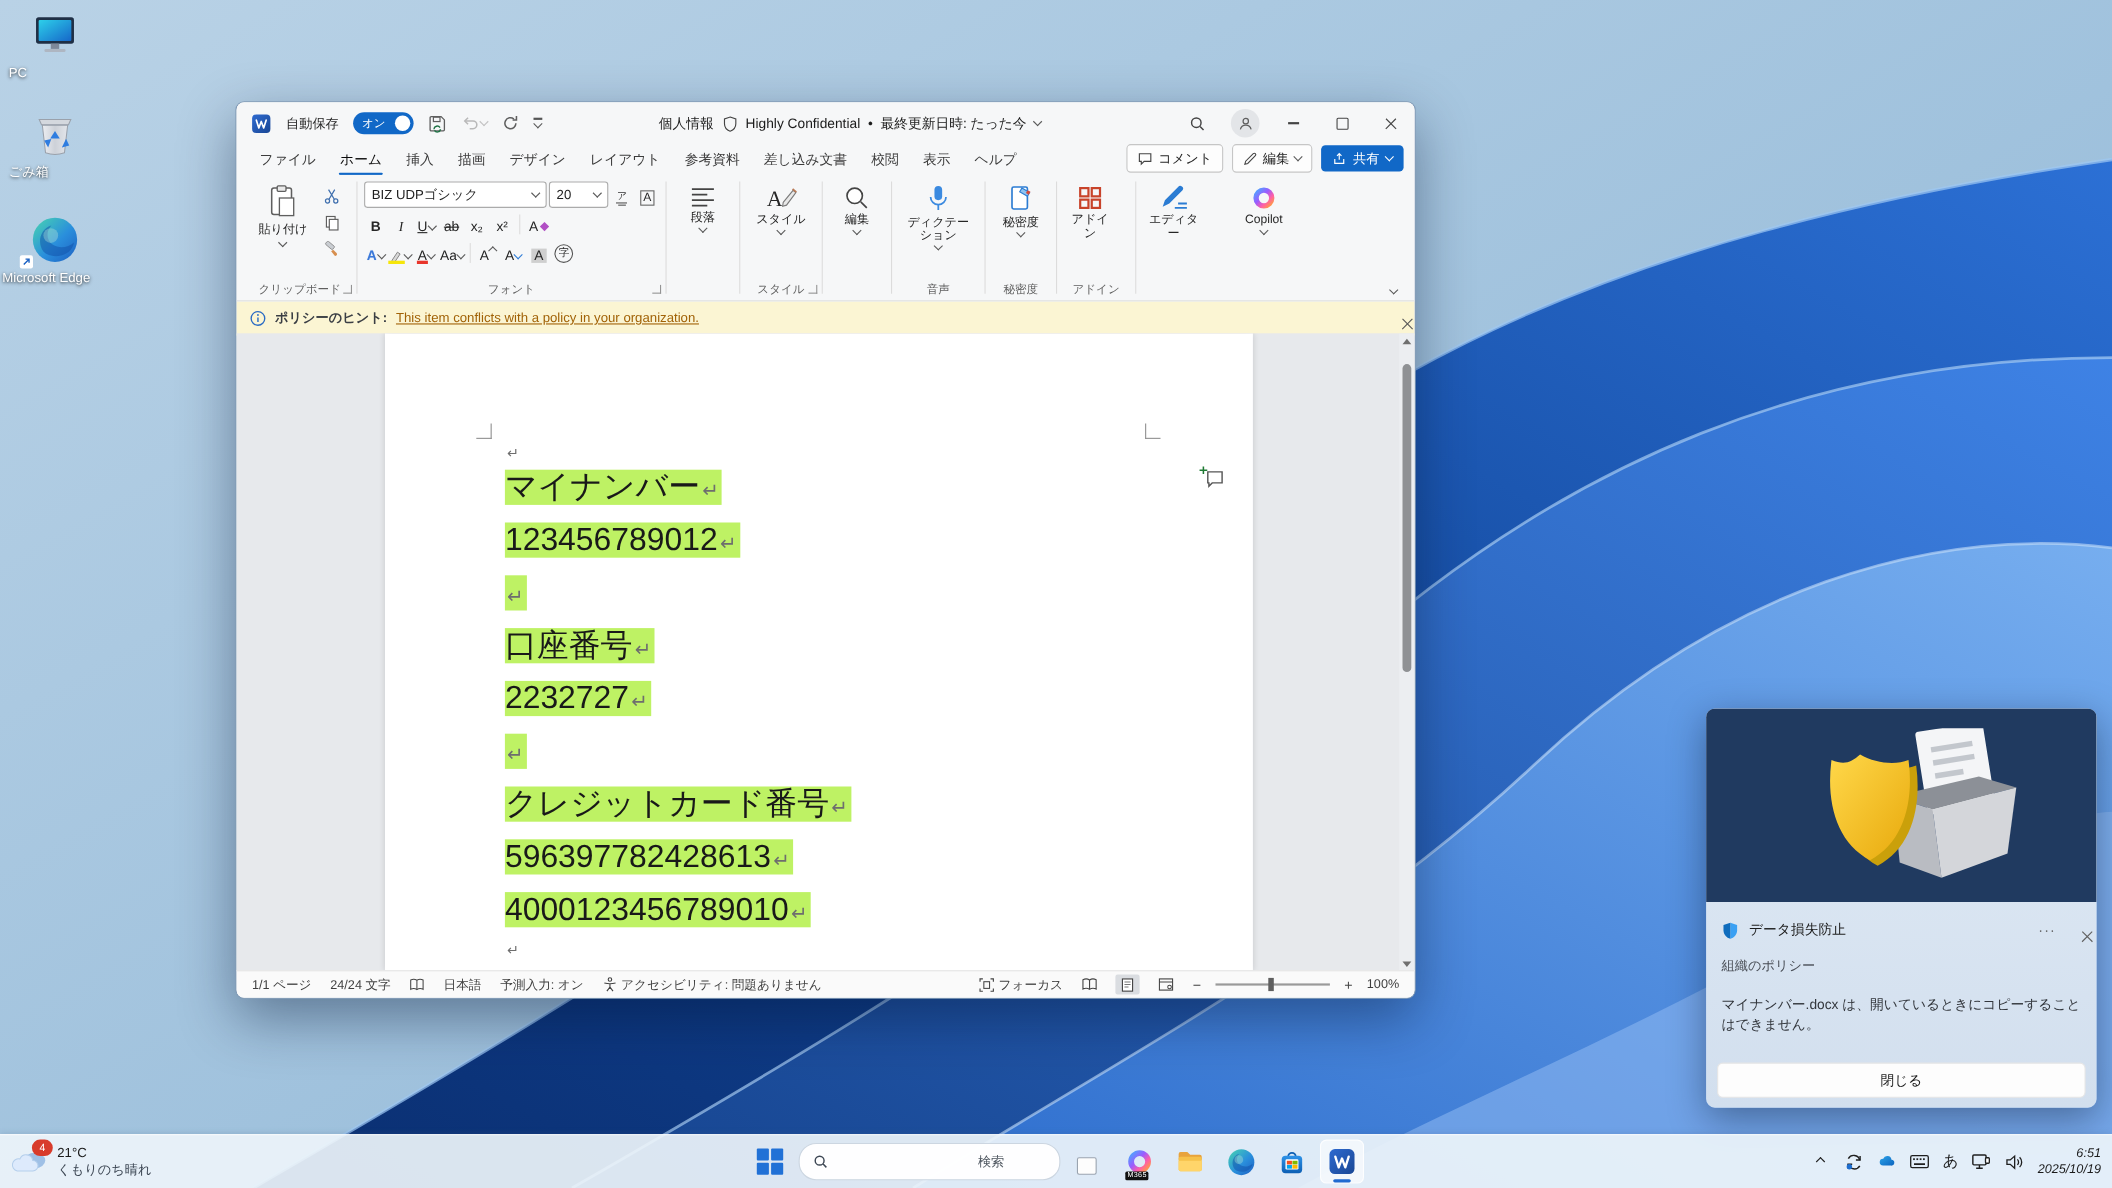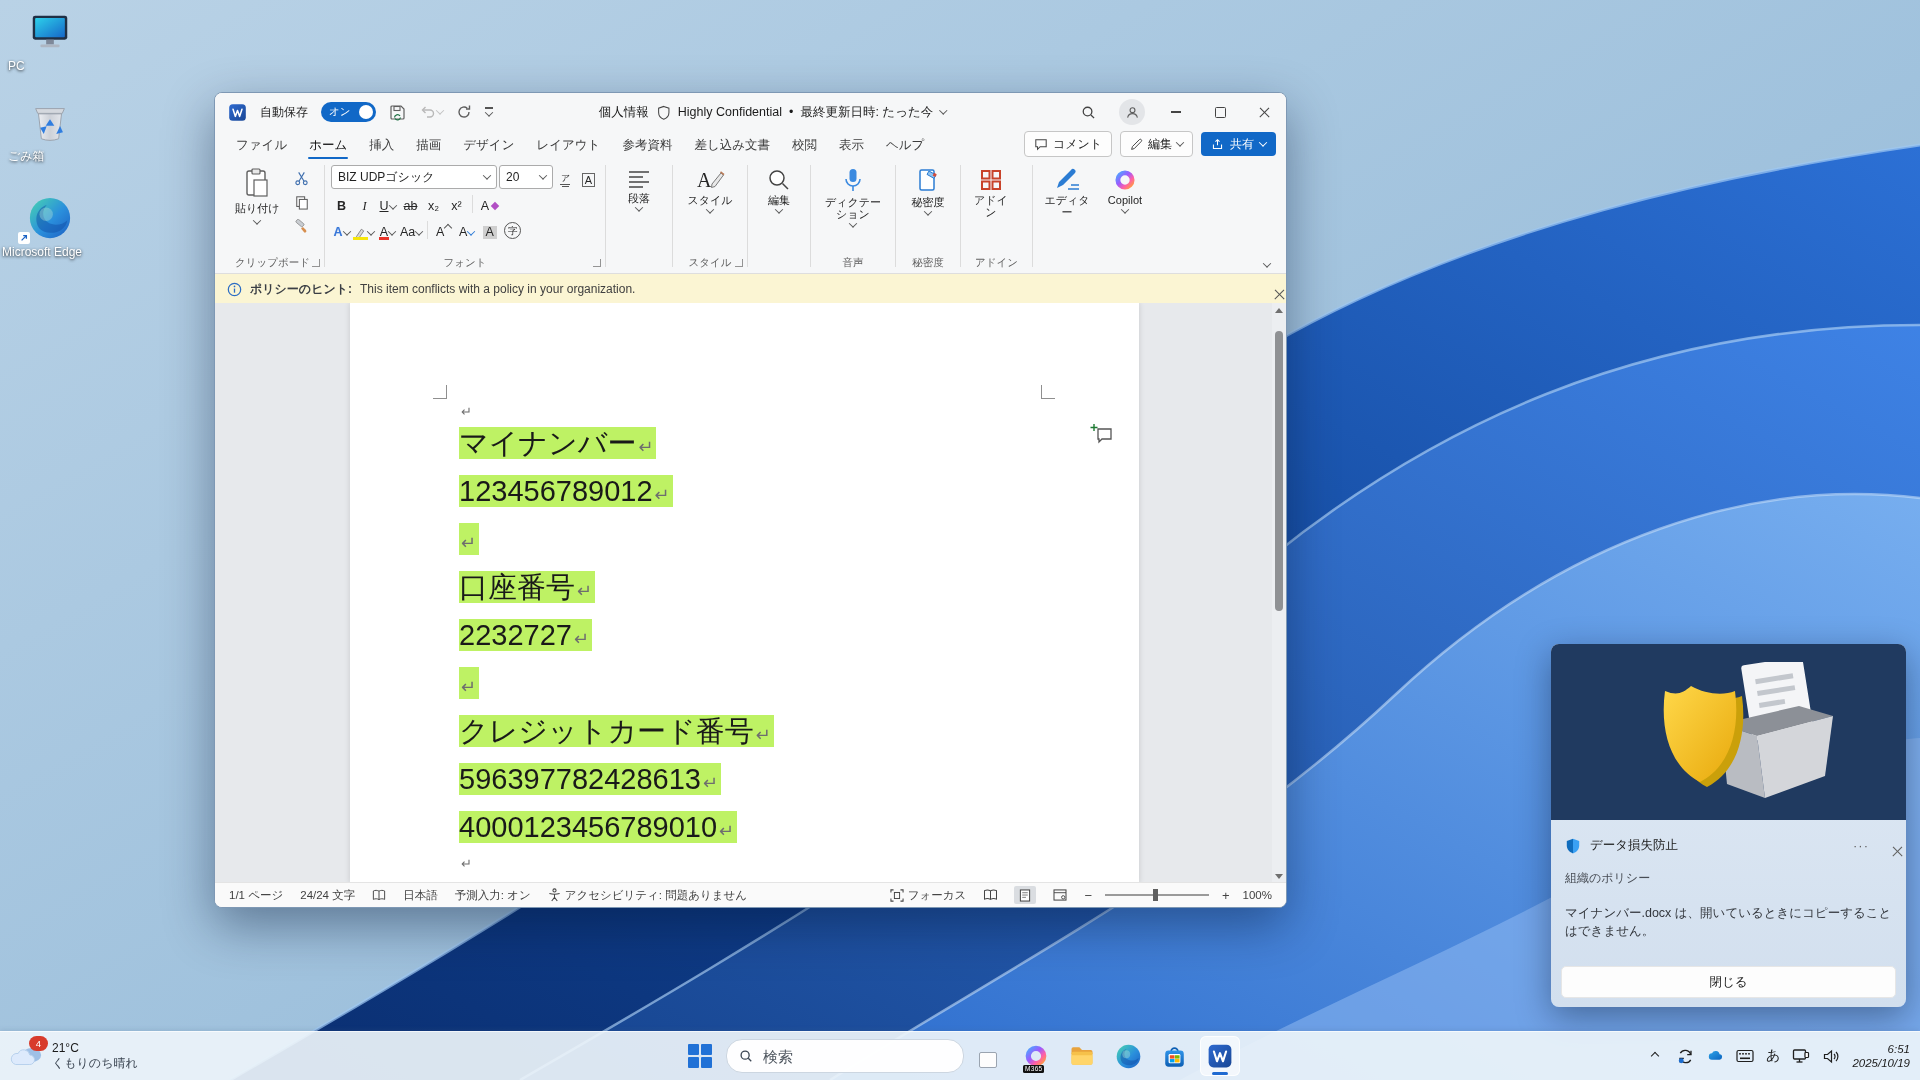--- a/index.html
+++ b/index.html
@@ -98,21 +98,21 @@
   .phon i{width:10px;height:1px;background:#555;margin-top:1.5px;}
   .phon i+i{margin-top:1px;width:7px;}
   .vbtn{display:flex;flex-direction:column;align-items:center;gap:2px;padding:3px 5px 0;font-size:11px;
         line-height:12px;text-align:center;color:#262626;white-space:pre-line;}
   .ribcol{position:absolute;right:16px;bottom:5px;}
 
   
   .policy{height:30px;background:#fbf5d3;display:flex;align-items:center;gap:8px;padding:0 12px;
           font-size:12px;color:#33373c;border-bottom:1px solid #e9e3bf;}
   .plabel{font-weight:bold;color:#3a3e44;}
-  .plink{color:#404040;cursor:pointer;}
+  .plink{color:#a16207;text-decoration:underline;cursor:pointer;}
   .pclose{margin-left:auto;}
   .pclose .xi::before,.pclose .xi::after{background:#555;}
 
   
   .docarea{position:absolute;top:210px;left:0;right:0;bottom:24px;background:#e7e9ec;overflow:hidden;}
   .page{position:absolute;left:135px;top:0;bottom:0;width:789px;background:#fff;box-shadow:0 0 6px rgba(0,0,0,.14);}
   .cmark{position:absolute;width:13px;height:13px;top:82px;}
   .cmark.tl{left:83px;border-right:1px solid #8f8f8f;border-bottom:1px solid #8f8f8f;}
   .cmark.tr{left:691px;border-left:1px solid #8f8f8f;border-bottom:1px solid #8f8f8f;}
   .doclines{position:absolute;left:109px;top:99px;font-size:29px;color:#191919;}
@@ -165,22 +165,22 @@
   .wtxt .cond{color:#3c4653;}
   .tb-center{position:absolute;left:50%;top:0;transform:translateX(-50%);height:100%;display:flex;
              align-items:center;gap:6px;}
   .tile{width:40px;height:40px;border-radius:6px;display:flex;align-items:center;justify-content:center;position:relative;}
   .tile.active{background:rgba(255,255,255,.58);box-shadow:inset 0 0 0 1px rgba(255,255,255,.8);}
   .ind{position:absolute;left:12px;bottom:1.5px;width:16px;height:3px;border-radius:2px;background:#1f6ad1;}
   .startlogo{display:grid;grid-template-columns:11px 11px;grid-template-rows:11px 11px;gap:2px;}
   .startlogo i{background:#2171d6;border-radius:1px;}
   .spill{width:212px;height:32px;border-radius:16px;background:rgba(255,255,255,.95);border:1px solid #ccd6e1;
          display:flex;align-items:center;gap:8px;padding:0 12px;}
-  .spill input{border:none;outline:none;background:transparent;font-size:15px;color:#333;width:150px;
-               font-family:inherit;}
+  .spill input{border:none;outline:none;background:transparent;font-size:12px;color:#333;width:150px;
+               font-family:inherit;text-align:right;}
   .spill input::placeholder{color:#4f5760;opacity:1;}
   .tv-back{width:16px;height:14px;background:#5a6470;border-radius:2px;position:relative;top:-3px;left:3px;}
   .tv-front{position:absolute;width:16px;height:14px;background:#fdfdfd;border:1px solid #9aa4b0;border-radius:2px;
             left:9px;top:16px;}
   .m365{position:absolute;left:7px;bottom:3px;background:#111;color:#fff;font-size:6.5px;line-height:8px;
         padding:0 2px;border-radius:1.5px;letter-spacing:.3px;}
   .tb-right{position:absolute;right:10px;top:0;height:100%;display:flex;align-items:center;gap:12px;color:#1f1f1f;}
   .trayic{display:flex;align-items:center;justify-content:center;width:18px;height:18px;}
   .ime{font-size:14px;color:#1b1b1b;}
   .clk{text-align:right;font-size:11.5px;line-height:14px;color:#1b1b1b;font-style:italic;}
@@ -677,21 +677,21 @@
               </svg>
           <span>アドイン</span>
         </span>
       </div>
       <div class="rg-l"><span>アドイン</span></div>
     </div>
 
     <div class="rsep"></div>
 
     <div class="rg">
-      <div class="rg-c" style="gap:0">
+      <div class="rg-c" style="gap:24px">
         <span class="vbtn" style="width:46px">
           <svg width="26" height="24" viewBox="0 0 26 24">
                 <path d="M3,20 l2,-6 L17,2 a2.5,2.5 0 0 1 4,3 L9,17 Z" fill="#2b7cd3"></path>
                 <g stroke="#2b7cd3" stroke-width="1.6">
                   <line x1="14" y1="21" x2="25" y2="21"></line>
                   <line x1="17" y1="17" x2="25" y2="17"></line>
                 </g>
               </svg>
           <span>エディター</span>
         </span>

